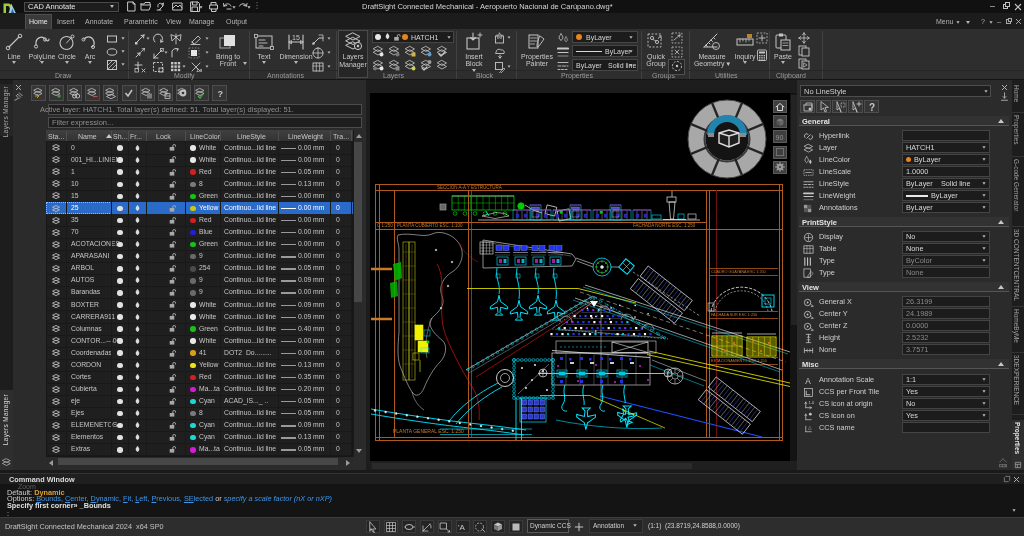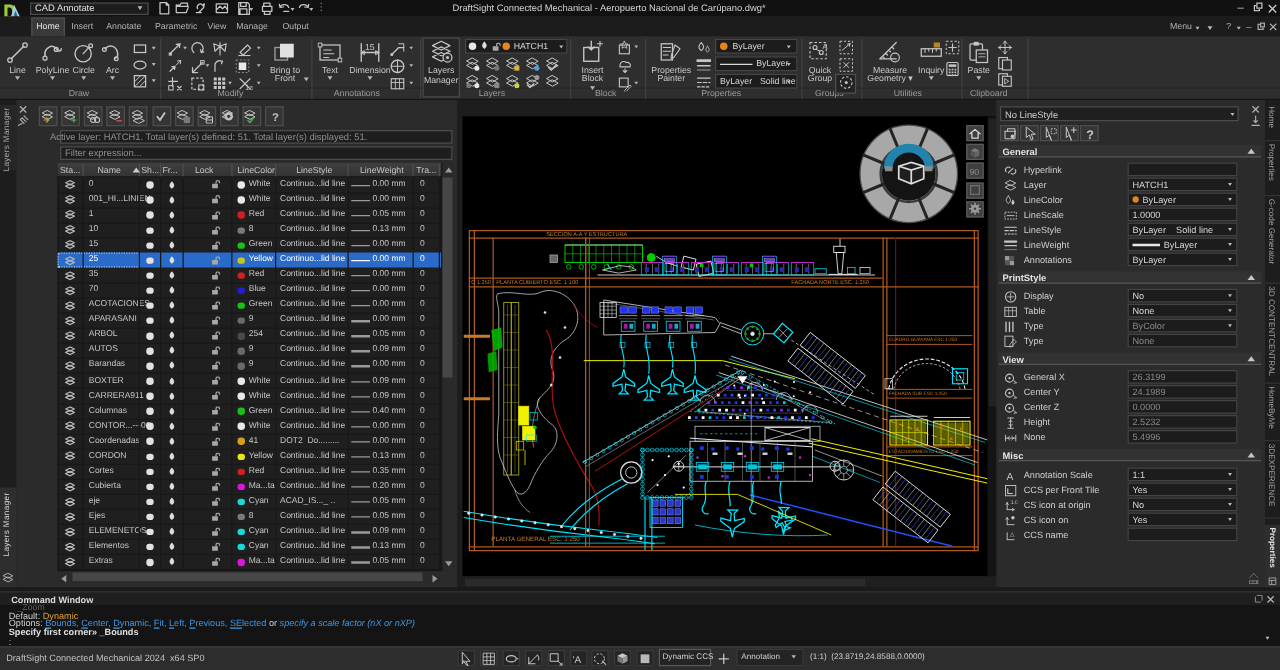--- a/index.html
+++ b/index.html
@@ -1884,21 +1884,21 @@
     <path d="M6,1.5 v9 M3.5,1.5 h5 M3.5,10.5 h5 M6,3.5 l-1.5,1.5 M6,3.5 l1.5,1.5 M6,8.5 l-1.5,-1.5 M6,8.5 l1.5,-1.5" fill="none" stroke="#c6c6c6" stroke-width="0.8" stroke-linecap="round" stroke-linejoin="round"></path>
   </svg>
 <div style="position:absolute;left:819px;top:333px;font-size:7.3px;line-height:9.3px;color:#cfcfcf;white-space:nowrap;">Height</div>
 <div style="position:absolute;left:902px;top:332px;width:88px;height:10.5px;background:#1c1c1c;border:1px solid #444;"></div>
 <div style="position:absolute;left:906px;top:333px;font-size:7.3px;color:#8a8a8a;white-space:nowrap">2.5232</div>
 <svg style="position:absolute;left:803px;top:344.5px" width="11" height="11" viewBox="0 0 12 12">
     <path d="M1.5,6 h9 M1.5,3.5 v5 M10.5,3.5 v5 M3.5,6 l1.5,-1.5 M3.5,6 l1.5,1.5 M8.5,6 l-1.5,-1.5 M8.5,6 l-1.5,1.5" fill="none" stroke="#c6c6c6" stroke-width="0.8" stroke-linecap="round" stroke-linejoin="round"></path>
   </svg>
 <div style="position:absolute;left:819px;top:345px;font-size:7.3px;line-height:9.3px;color:#cfcfcf;white-space:nowrap;">None</div>
 <div style="position:absolute;left:902px;top:344px;width:88px;height:10.5px;background:#1c1c1c;border:1px solid #444;"></div>
-<div style="position:absolute;left:906px;top:345px;font-size:7.3px;color:#8a8a8a;white-space:nowrap">5.4996</div>
+<div style="position:absolute;left:906px;top:345px;font-size:7.3px;color:#8a8a8a;white-space:nowrap">3.7571</div>
 <div style="position:absolute;left:799px;top:359px;width:210px;height:10px;background:#323232;border-bottom:1px solid #555;"></div>
 <div style="position:absolute;left:802px;top:359.5px;font-size:7.5px;line-height:9.5px;color:#e4e4e4;white-space:nowrap;font-weight:bold">Misc</div>
 <div style="position:absolute;left:998px;top:362px;width:0;height:0;border-left:3.5px solid transparent;border-right:3.5px solid transparent;border-bottom:4.5px solid #c8c8c8"></div>
 <svg style="position:absolute;left:803px;top:374.5px" width="11" height="11" viewBox="0 0 12 12">
     <text x="2.5" y="9.5" font-size="9" fill="#c6c6c6">A</text>
   </svg>
 <div style="position:absolute;left:819px;top:375px;font-size:7.3px;line-height:9.3px;color:#cfcfcf;white-space:nowrap;">Annotation Scale</div>
 <div style="position:absolute;left:902px;top:374px;width:88px;height:10.5px;background:#1c1c1c;border:1px solid #444;"></div>
 <div style="position:absolute;left:906px;top:375px;font-size:7.3px;color:#d8d8d8;white-space:nowrap">1:1</div>
 <div class="arw" style="position:absolute;left:982px;top:377.5px;transform:scale(.8)"></div>
@@ -1957,21 +1957,21 @@
 <div style="position:absolute;left:0px;top:473px;width:1024px;height:11px;background:#1f1f1f;border-top:1px solid #333;"></div>
 <div style="position:absolute;left:9px;top:474.5px;font-size:7.3px;line-height:9.3px;color:#dadada;white-space:nowrap;font-weight:bold">Command Window</div>
 <svg style="position:absolute;left:1003px;top:475px" width="8" height="8" viewBox="0 0 12 12">
     <path d="M2,4 v6 h6 M4,2 h6 v6" fill="none" stroke="#a0a0a0" stroke-width="1" stroke-linecap="round" stroke-linejoin="round"></path>
   </svg>
 <svg style="position:absolute;left:1013px;top:476px" width="7" height="7" viewBox="0 0 7 7">
     <path d="M1,1 L6,6 M6,1 L1,6" stroke="#b0b0b0" stroke-width="1"></path>
   </svg>
 <div style="position:absolute;left:0px;top:484px;width:1024px;height:33px;background:#141414;"></div>
 <div style="position:absolute;left:14px;top:481.5px;font-size:7px;line-height:9px;color:#5f5f5f;white-space:nowrap;">_Zoom</div>
-<div style="position:absolute;left:7px;top:487.5px;font-size:7.3px;line-height:9.3px;color:#cfcfcf;white-space:nowrap;">Default: <span style="color:#e0a030;font-weight:normal">Dynamic</span></div>
+<div style="position:absolute;left:7px;top:487.5px;font-size:7.3px;line-height:9.3px;color:#cfcfcf;white-space:nowrap;">Default: <span style="color:#e0a030;font-weight:bold">Dynamic</span></div>
 <div style="position:absolute;left:7px;top:494px;font-size:7.3px;line-height:9.3px;color:#cfcfcf;white-space:nowrap;">Options: <span style="color:#3f95e8"><u>B</u>ounds, <u>C</u>enter, <u>D</u>ynamic, <u>F</u>it, <u>L</u>eft, <u>P</u>revious, <u>SE</u>lected</span> <span style="color:#cfcfcf">or</span> <span style="color:#3f95e8;font-style:italic">specify a scale factor (nX or nXP)</span></div>
 <div style="position:absolute;left:7px;top:500.5px;font-size:7.3px;line-height:9.3px;color:#e0e0e0;white-space:nowrap;font-weight:bold">Specify first corner» _Bounds</div>
 <div style="position:absolute;left:7px;top:508.5px;font-size:7.3px;line-height:9.3px;color:#cfcfcf;white-space:nowrap;">:</div>
 <div class="arw" style="position:absolute;left:1012px;top:509px;transform:scale(.8)"></div>
 <div style="position:absolute;left:0px;top:517px;width:1024px;height:19px;background:#2d2d2d;border-top:1px solid #3d3d3d;"></div>
 <div style="position:absolute;left:5px;top:522px;font-size:7.3px;line-height:9.3px;color:#c2c2c2;white-space:nowrap;">DraftSight Connected Mechanical 2024&nbsp;&nbsp;x64 SP0</div>
 <div style="position:absolute;left:366.0px;top:520px;width:14px;height:13px;background:#242424;border:1px solid #3a3a3a;"></div>
 <svg style="position:absolute;left:367.0px;top:520.5px" width="12" height="12" viewBox="0 0 12 12">
     <path d="M3,1 l6,7 -3.5,0 2,3.5 -2,-1 -1.5,-3 -1,2.5 Z" fill="none" stroke="#c6c6c6" stroke-width="0.8" stroke-linecap="round" stroke-linejoin="round"></path>
   </svg>

